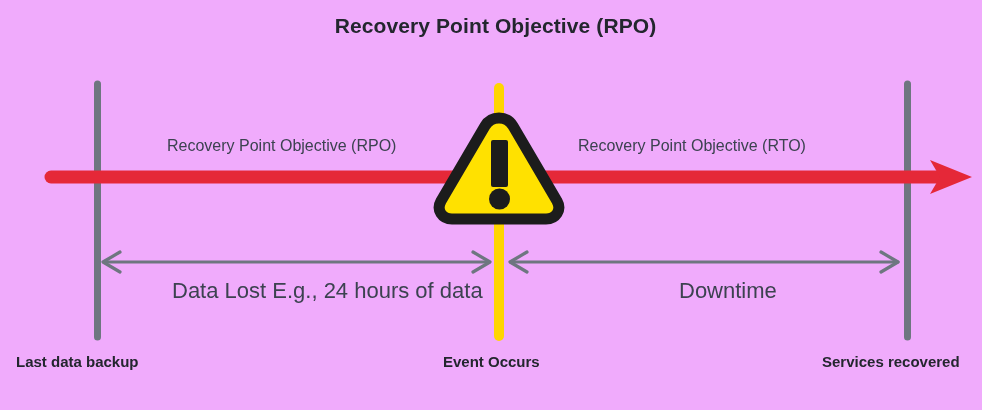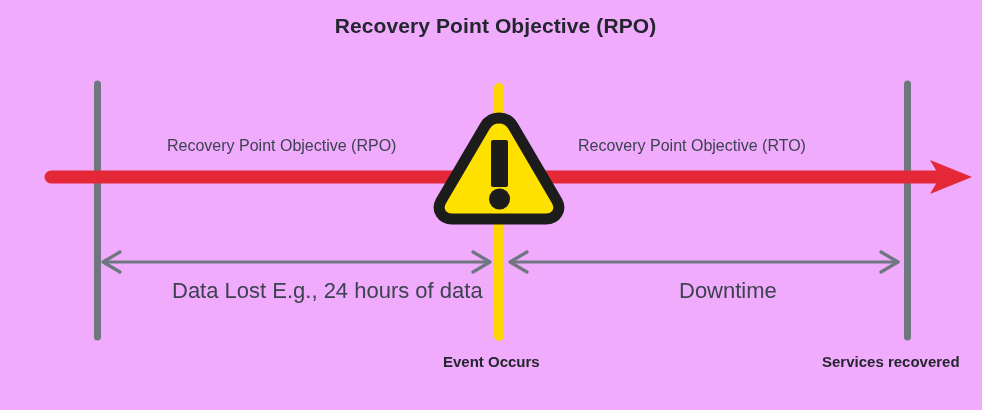--- a/index.html
+++ b/index.html
@@ -112,20 +112,21 @@
 
   <div class="txt phase-label" id="label-rpo">Recovery Point Objective (RPO)</div>
 
   <div class="txt phase-label" id="label-rto">Recovery Point Objective (RTO)</div>
 
   <div class="txt span-label" id="label-data-lost">Data Lost E.g., 24 hours of data</div>
 
   <div class="txt span-label" id="label-downtime">Downtime</div>
 
   <div class="txt axis-label" id="axis-left">
+    <div>Last data backup</div>
   </div>
 
   <div class="txt axis-label" id="axis-middle">
     <div>Event Occurs</div>
   </div>
 
   <div class="txt axis-label" id="axis-right">
     <div>Services recovered</div>
   </div>
 

